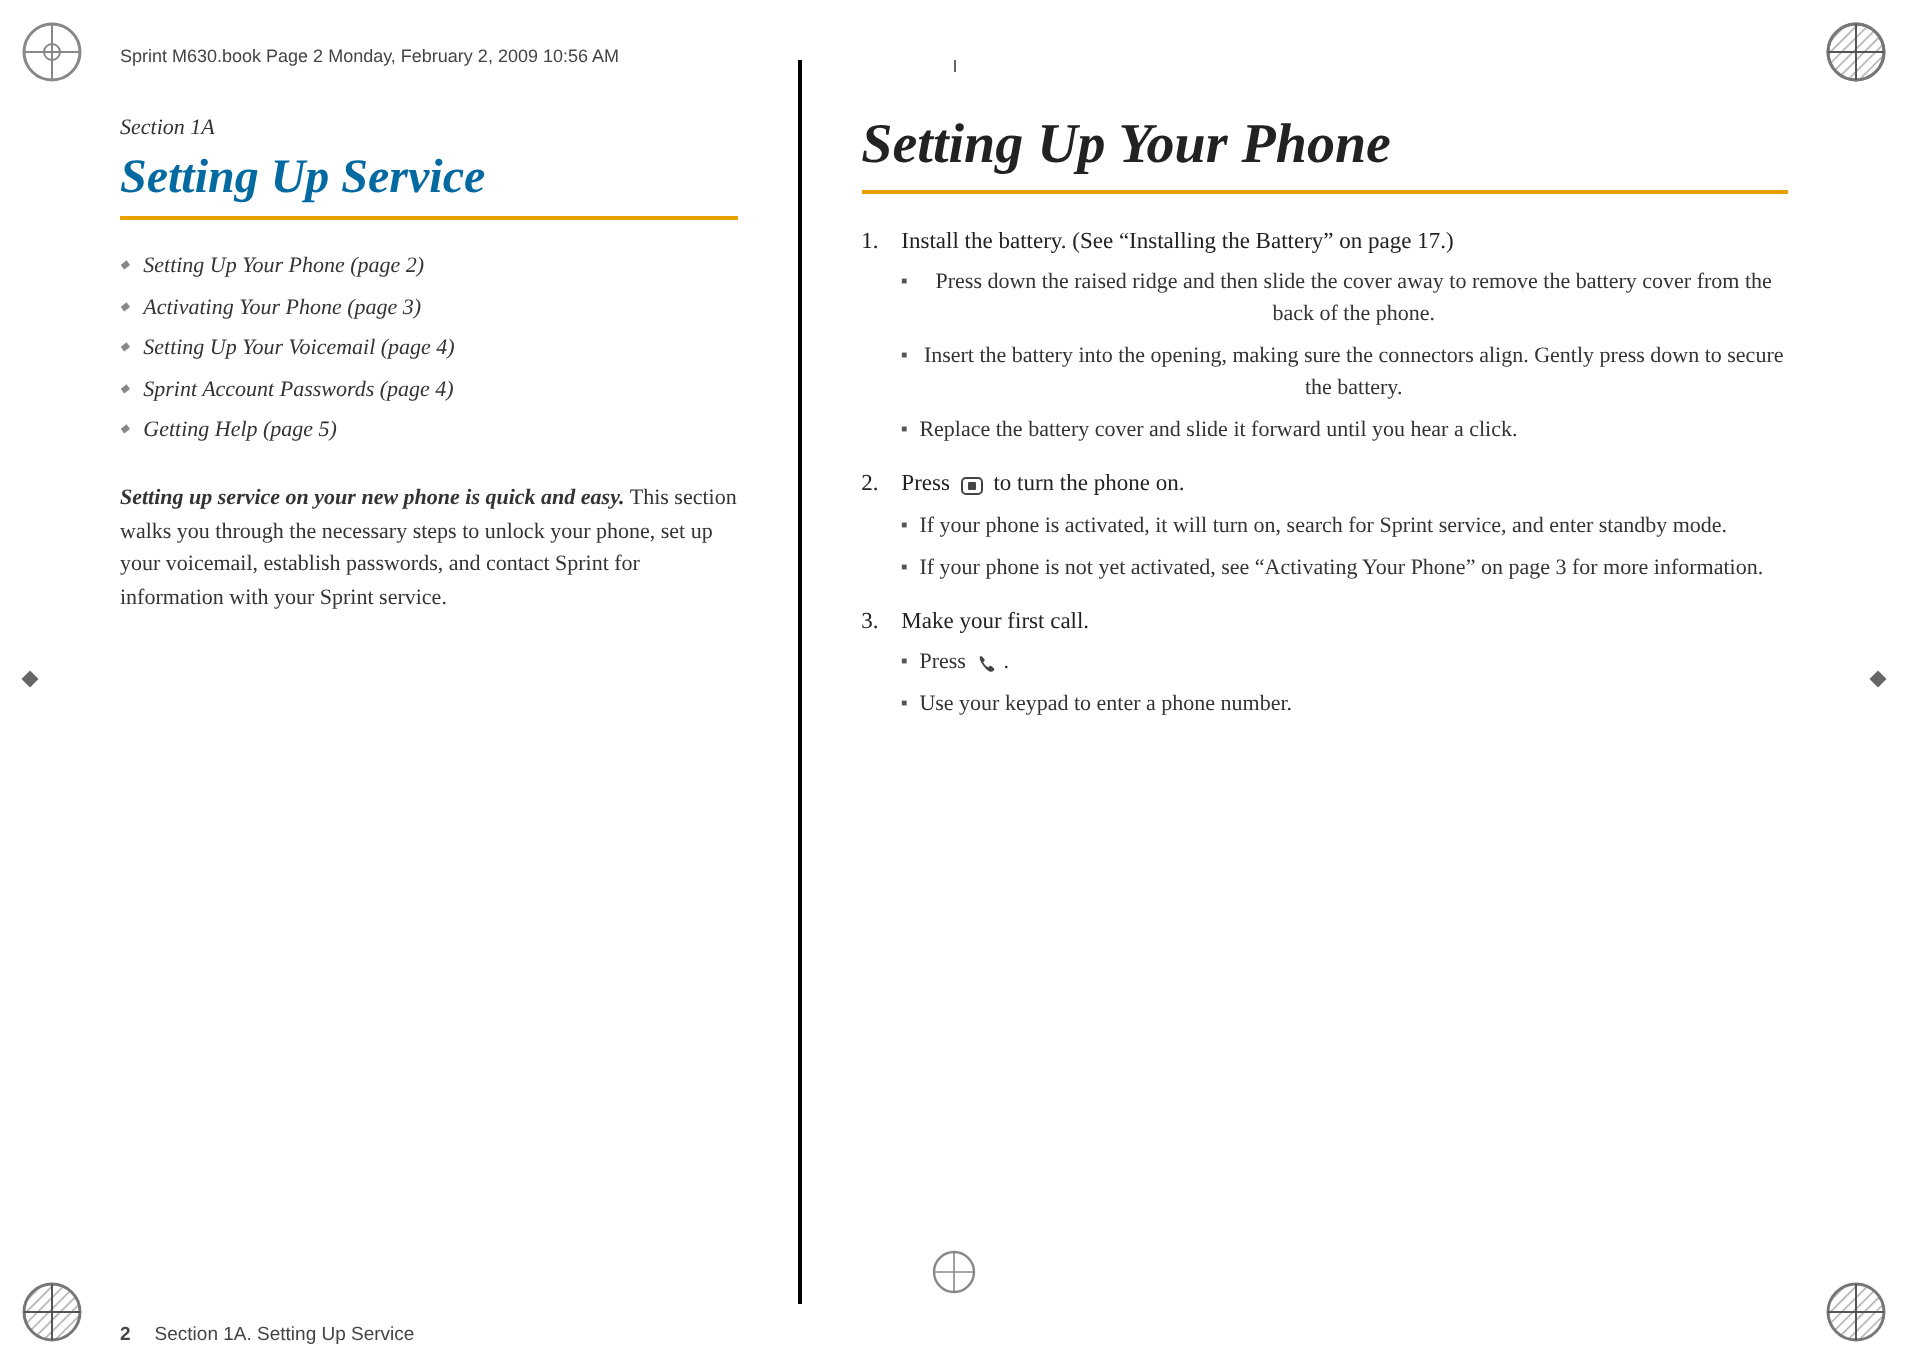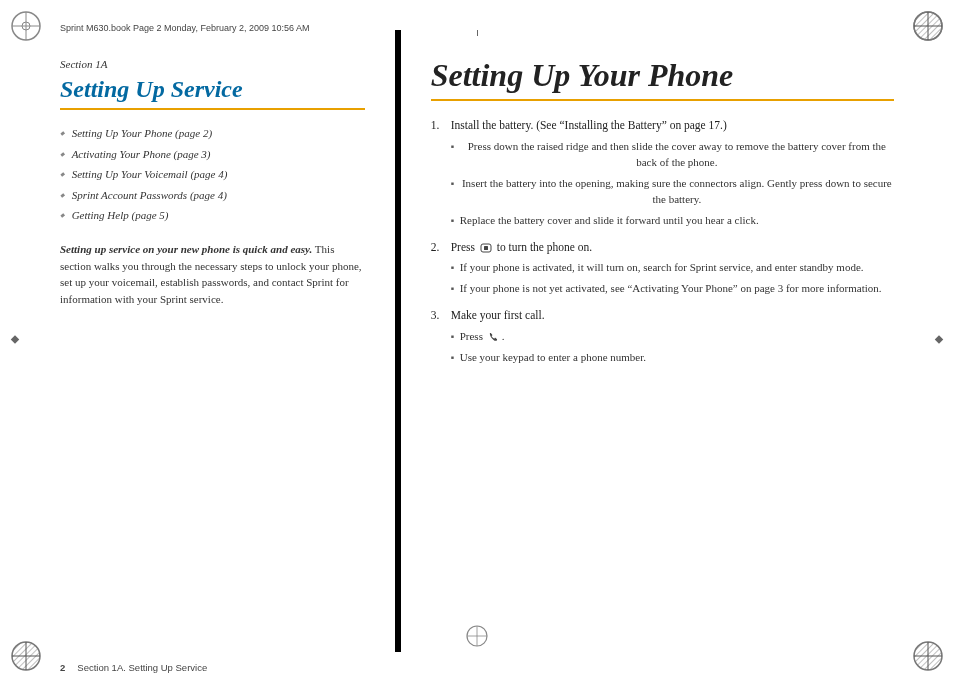--- a/index.html
+++ b/index.html
@@ -53,21 +53,21 @@
       left: 0;
       right: 0;
       bottom: 30px;
       display: flex;
     }
 
     
     .left-column {
       width: 42%;
       padding: 28px 30px 20px 60px;
-      border-right: 6px solid #000000;
+      border-right: 2px solid #000000;
     }
 
     
     .right-column {
       width: 58%;
       padding: 28px 60px 20px 30px;
     }
 
     
     .section-label {
@@ -126,21 +126,21 @@
     }
     .intro-text .bold-italic {
       font-style: italic;
       font-weight: bold;
     }
 
     
     .right-title {
       font-family: Georgia, serif;
       font-style: italic;
-      font-size: 32px;
+      font-size: 28px;
       font-weight: bold;
       color: #222;
       margin-bottom: 6px;
       line-height: 1.1;
     }
 
     .right-title-underline {
       border: none;
       border-top: 2px solid #e8a000;
       margin-bottom: 16px;

